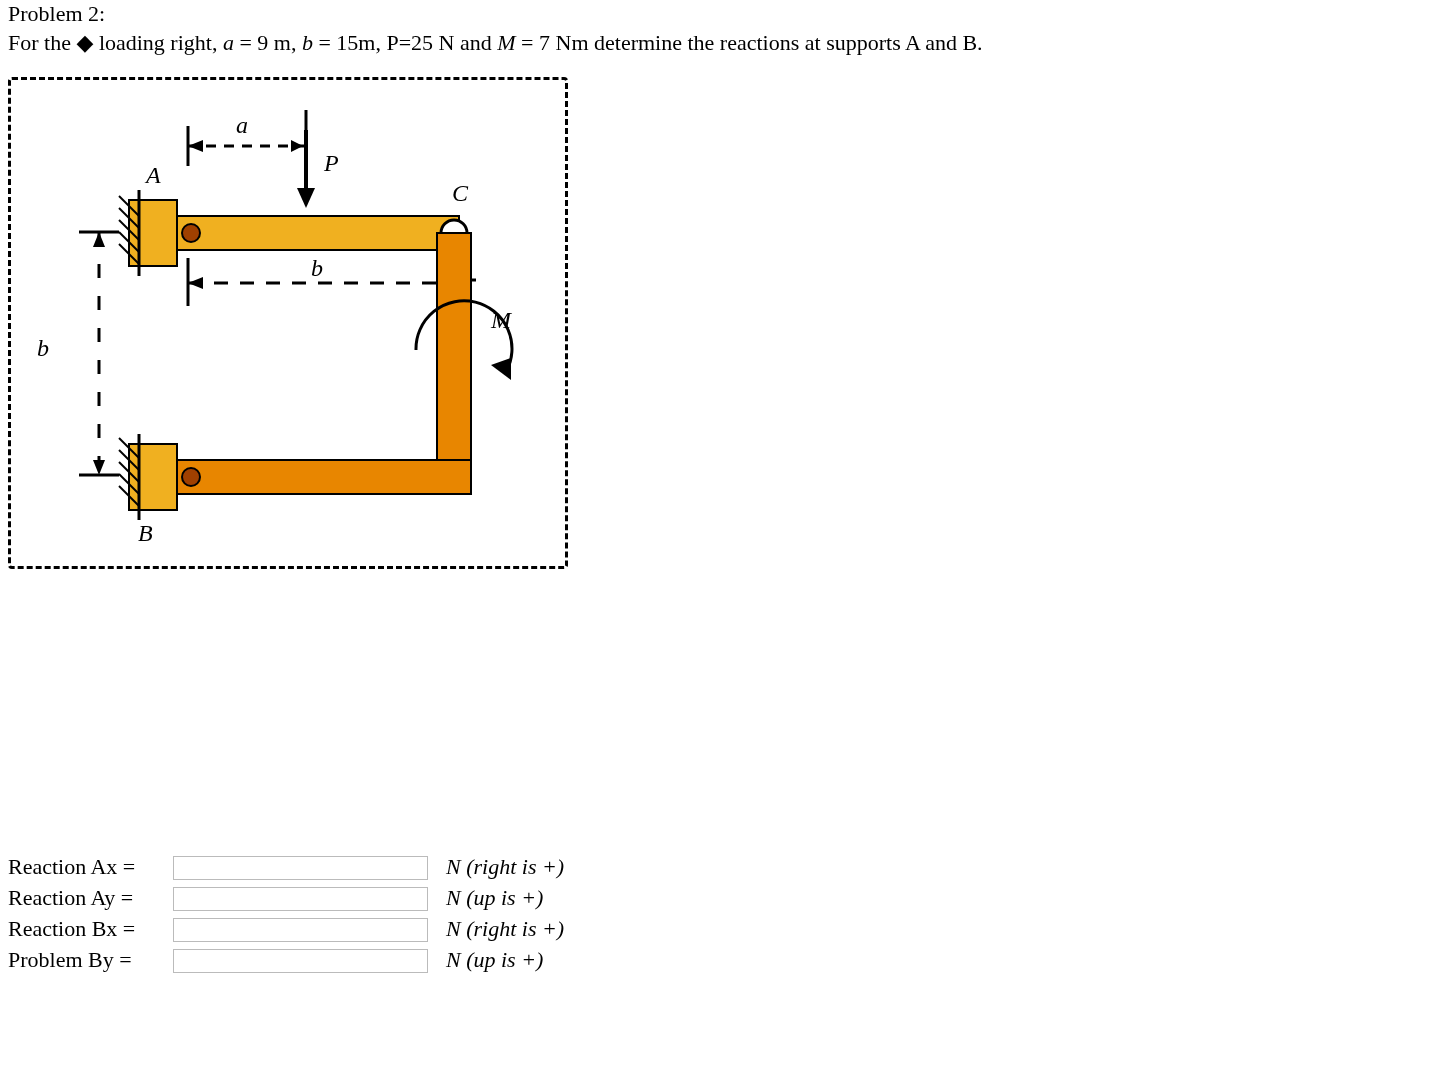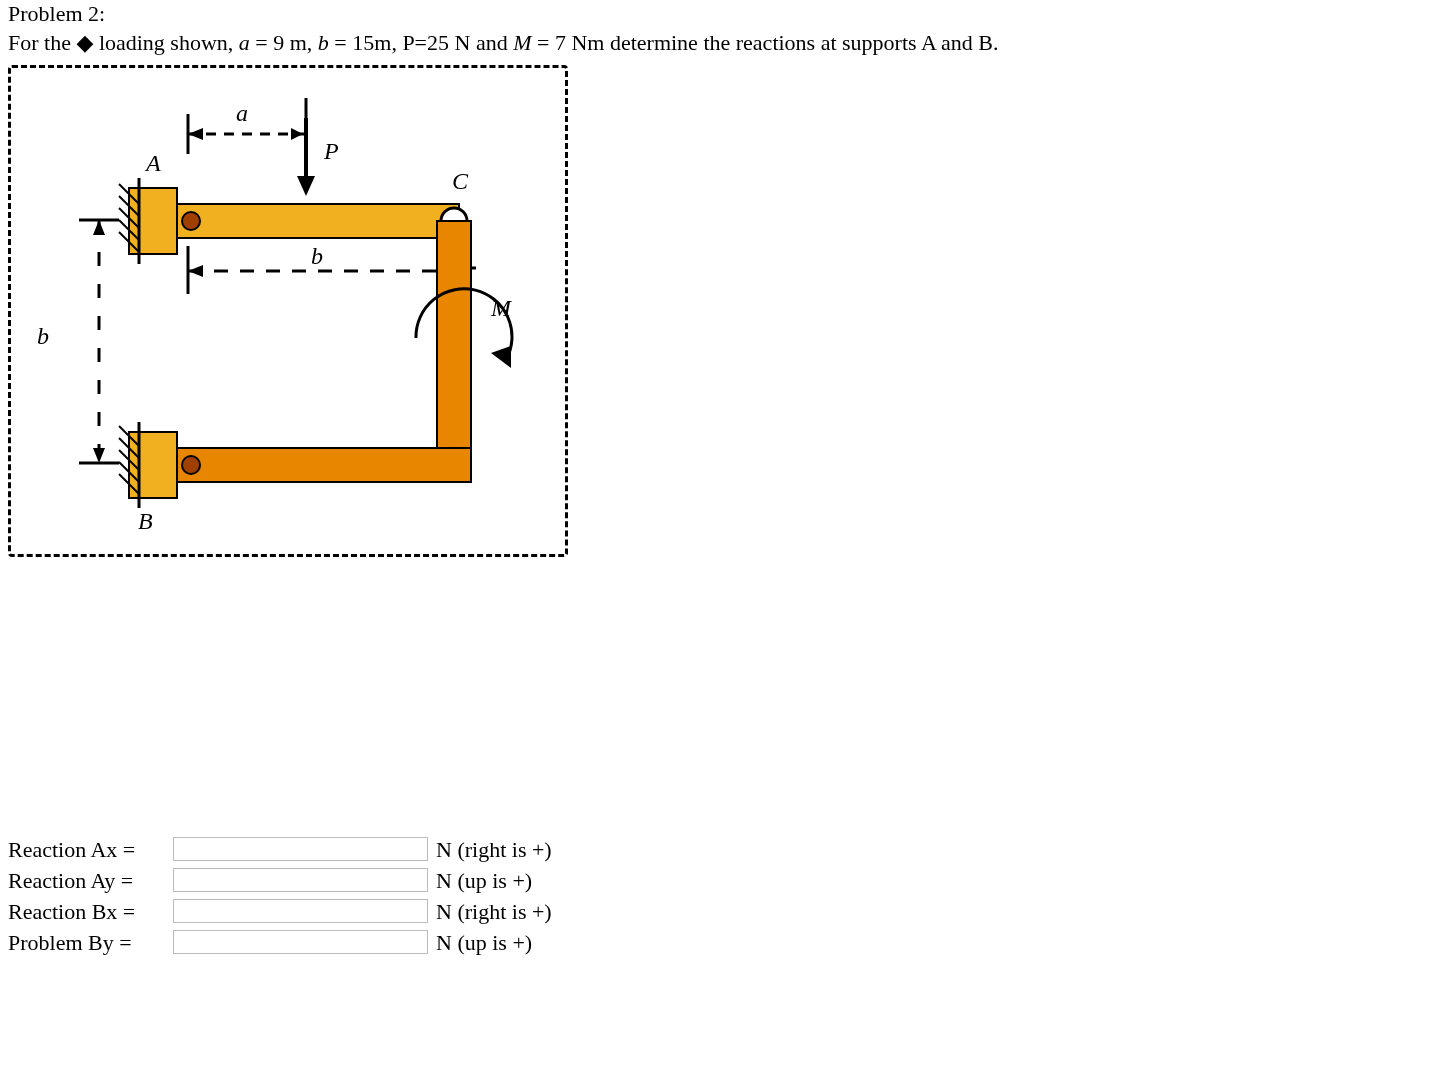--- a/index.html
+++ b/index.html
@@ -5,21 +5,21 @@
     body {
       font-family: "Times New Roman", Times, serif;
       font-size: 22px;
       margin: 0;
       padding: 0;
       background: #fff;
       color: #000;
       width: 1448px;
     }
     .problem-header {
-      margin: 0 8px 8px 8px;
+      margin: 0 8px 20px 8px;
       line-height: 1.3;
     }
     .figure-box {
       margin: 6px 8px;
       border: 3px dashed #000;
       border-radius: 4px;
       width: 554px;
       height: 486px;
       position: relative;
       background: #fff;
@@ -28,51 +28,52 @@
       position: absolute;
       font-style: italic;
       font-family: "Times New Roman", serif;
       font-size: 24px;
     }
     .answers {
       margin: 280px 8px 8px 8px;
     }
     .ans-row {
       display: flex;
-      align-items: flex-start;
+      align-items: flex-end;
       height: 31px;
     }
     .ans-label {
       width: 165px;
       text-align: left;
     }
     .ans-input {
       width: 255px;
       height: 24px;
       border: 1px solid #bbb;
       background: #fff;
       font-size: 18px;
       padding: 0 4px;
       box-sizing: border-box;
     }
     .ans-unit {
-      margin-left: 8px;
+      margin-left: 18px;
+      font-style: italic;
     }
     .italic {
       font-style: italic;
     }
   </style>
 </head>
 <body>
 
 <div class="problem-header">
   <span>Problem 2:</span><br>
   <span>For the </span>
   <span>◆</span>
-  <span>loading shown, </span>
+  <span>loading right, </span>
   <span class="italic">a</span>
   <span> = 9 m, </span>
   <span class="italic">b</span>
   <span> = 15m, P=25 N and </span>
   <span class="italic">M</span>
   <span>= 7 Nm determine the reactions at supports A and B.</span>
 </div>
 
 <div class="figure-box">
 

